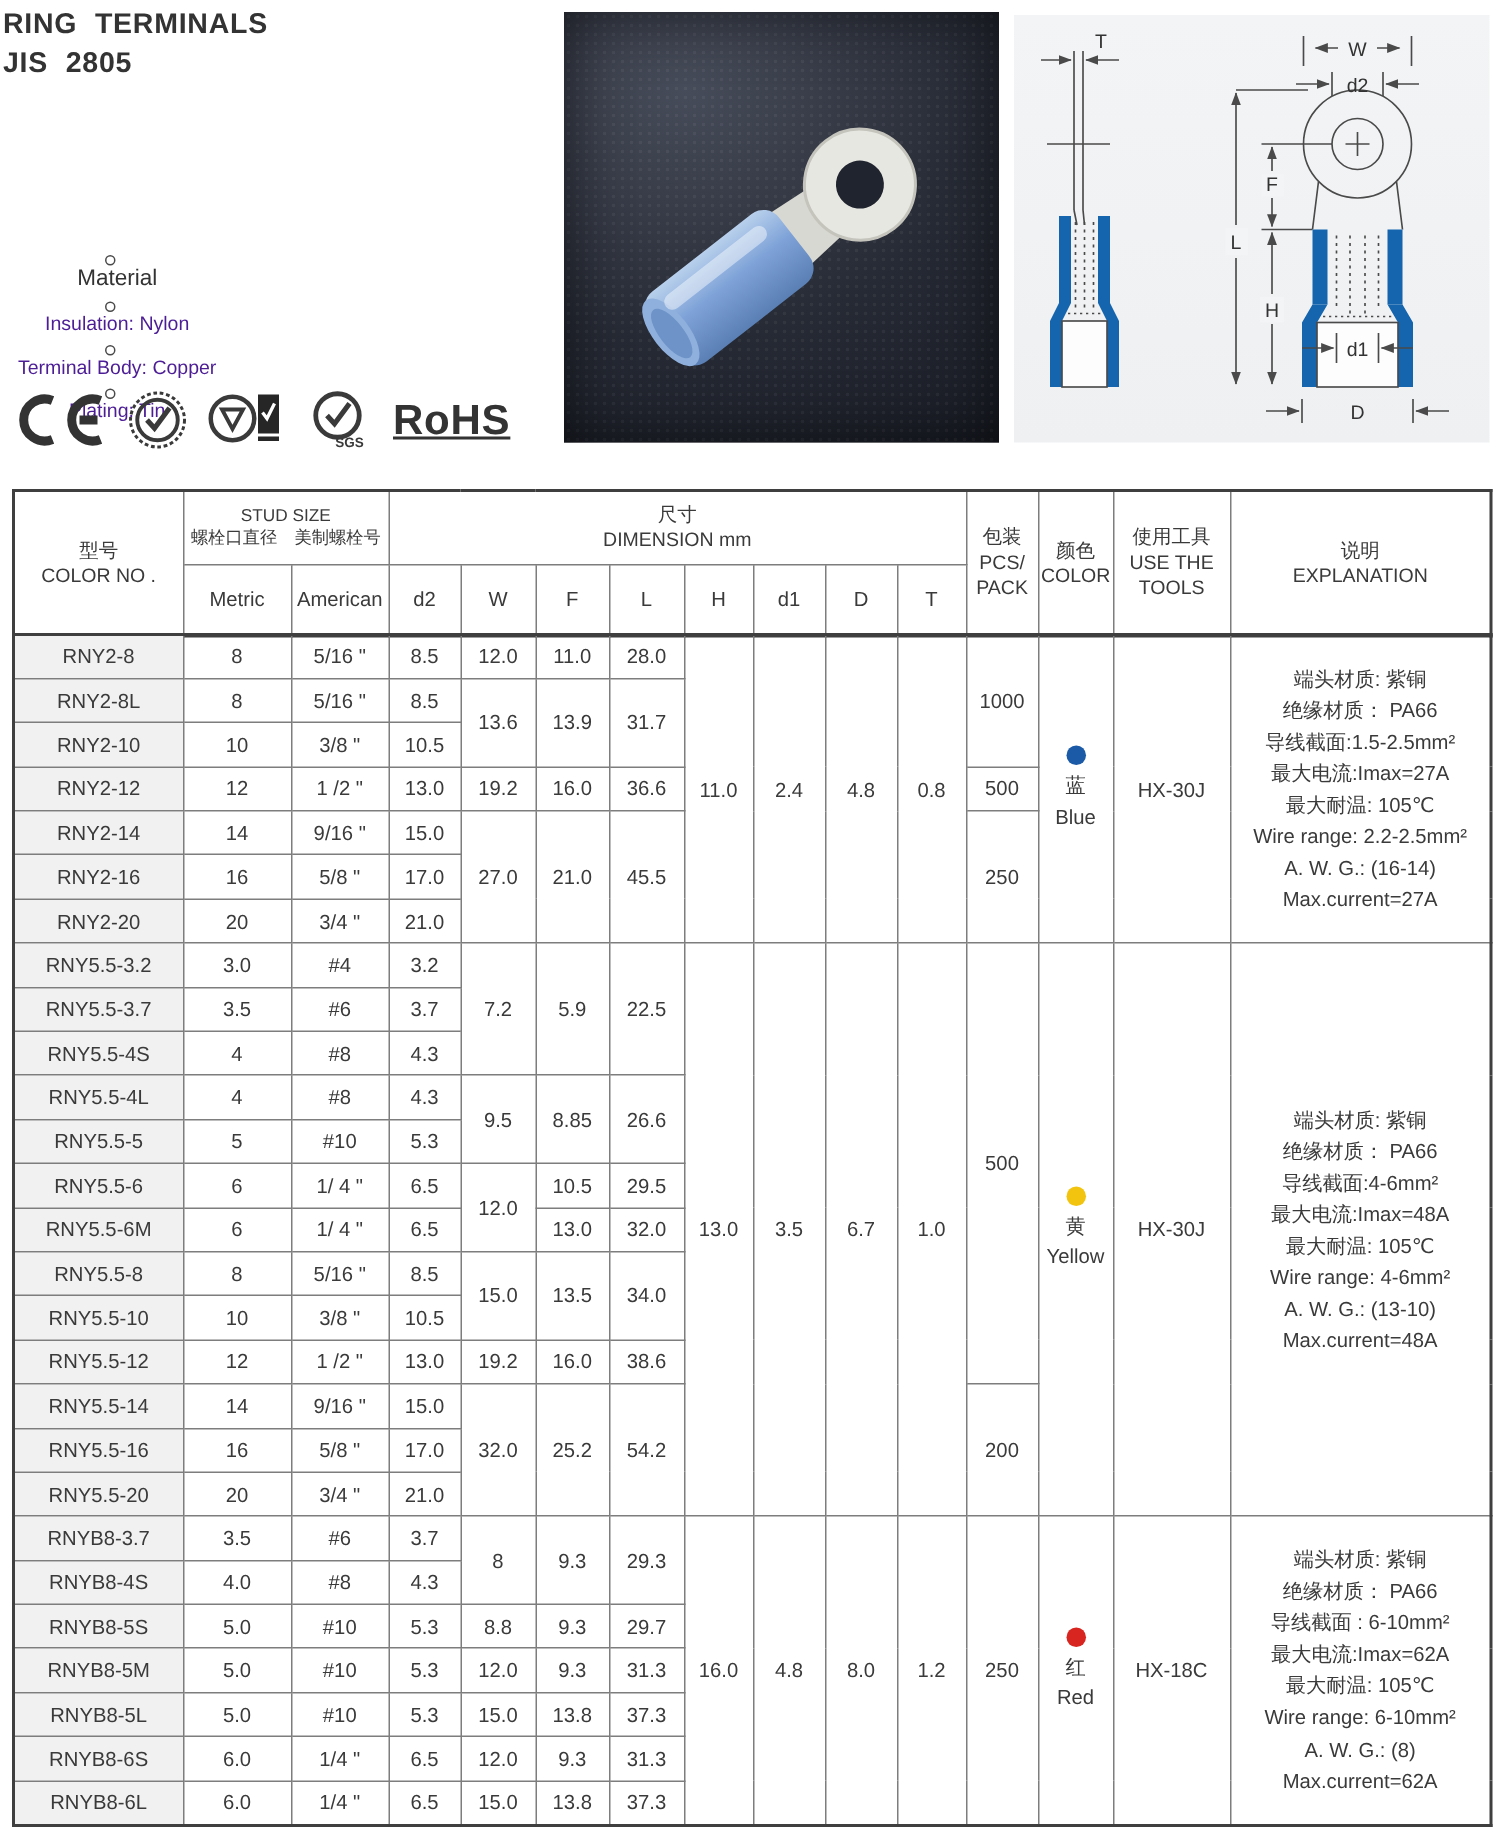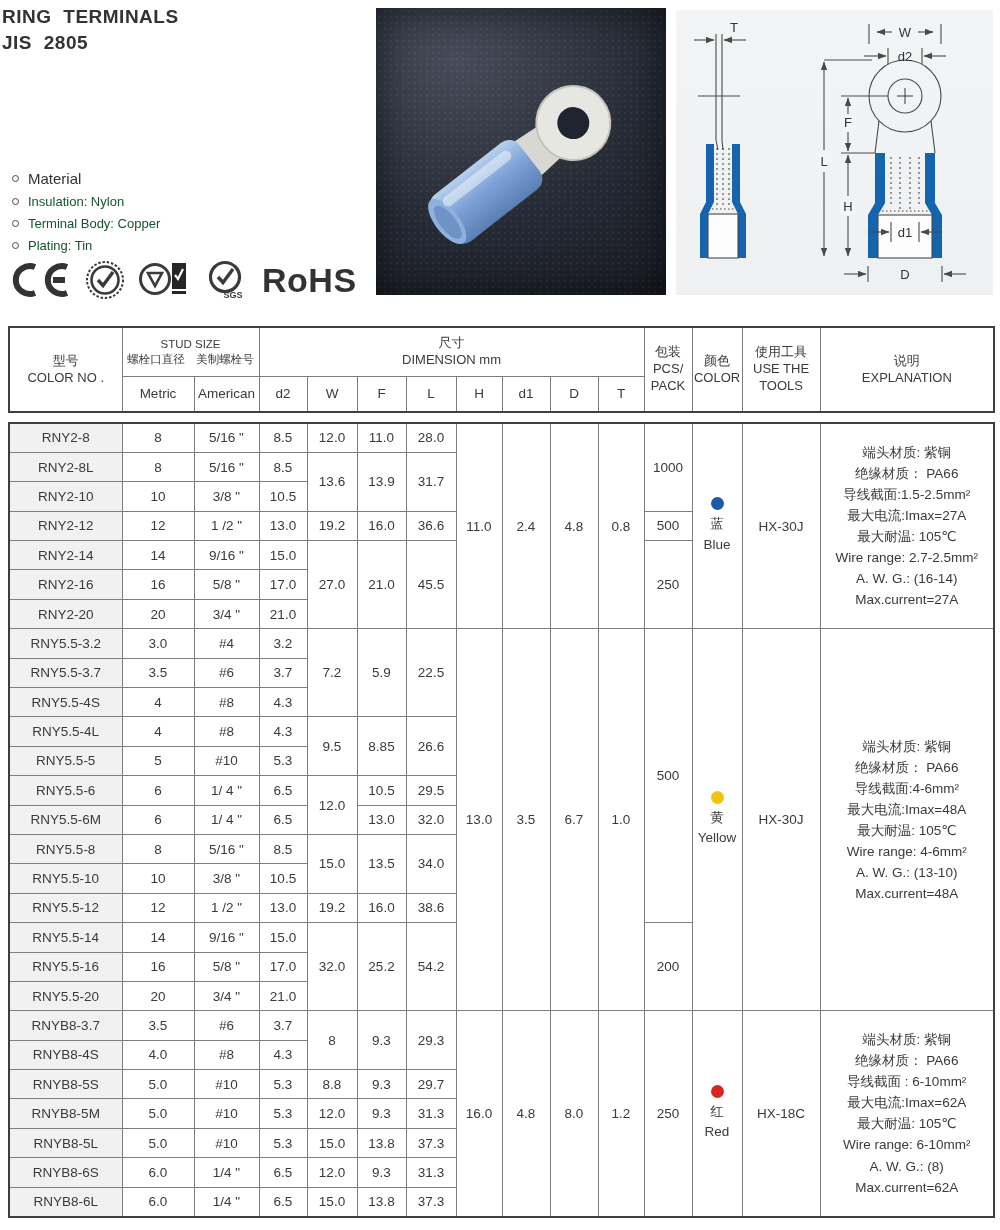--- a/index.html
+++ b/index.html
@@ -4,27 +4,27 @@
 <style>
   * { margin:0; padding:0; box-sizing:border-box; }
   html,body { background:#ffffff; }
   body { width:1000px; height:1230px; position:relative; overflow:hidden;
          font-family:"Liberation Sans","DejaVu Sans",sans-serif; color:#3a3a3a; }
 
   
   .title { position:absolute; left:2px; top:4px; font-size:19px; font-weight:bold;
            color:#333; line-height:1.35; letter-spacing:.5px; word-spacing:6px; }
   .material { position:absolute; left:12px; top:170px; }
-  .mat-row { display:flex; align-items:center; margin-bottom:7px; }
+  .mat-row { display:flex; align-items:center; margin-bottom:7px;flex-direction:column; }
   .bullet { width:7px; height:7px; border:1.6px solid #4a4a4a; border-radius:50%;
             margin-right:9px; flex:0 0 auto; }
   .mat-heading { font-size:15px; color:#333; }
-  .mat-item { font-size:13px; color:#14532d; }
+  .mat-item { font-size:13px; color:#4c1d95; }
   .certs { position:absolute; left:8px; top:259px; display:flex; align-items:center; gap:13px; }
-  .rohs { font-size:34px; font-weight:bold; color:#333; letter-spacing:.5px; }
+  .rohs { font-size:28px; font-weight:bold; color:#333; letter-spacing:.5px;text-decoration:underline; }
   .badge svg { display:block; }
 
   
   .photo { position:absolute; left:376px; top:8px; width:290px; height:287px;
            background:
              radial-gradient(rgba(255,255,255,.05) 1px, transparent 1.4px),
              radial-gradient(150% 130% at 28% 18%, #474c5a 0%, #262a34 45%, #10121a 100%);
            background-size:6px 6px, 100% 100%;
            box-shadow:inset 0 0 40px rgba(0,0,0,.55); }
   
@@ -33,21 +33,21 @@
   .diagram svg, .photo svg { display:block; }
 
   
   table.spec { border-collapse:collapse; table-layout:fixed; width:985px;
                position:absolute; left:8px; border:2px solid #3f3f3f; }
   table.spec td { border:1px solid #7d7d7d; text-align:center; vertical-align:middle;
                   padding:0; font-size:13.5px; color:#3a3a3a; overflow:hidden; }
   #hdr-table { top:326px; }
   #hdr-table td { line-height:1.3; }
   #hdr-table tr.r1 { height:49px; }
-  #hdr-table tr.r2 { height:36px;padding-left:46px; }
+  #hdr-table tr.r2 { height:48px;padding-left:46px; }
   .h-zh { font-size:13px; }
   .h-en { font-size:13px; }
   .h-small { font-size:11.5px; }
   #body-table { top:422px; }
   #body-table tr { height:29.4px; }
   td.c-item { background:#f1f1f1; font-size:13px; }
   td.c-tools { font-size:13px; }
   td.c-color { font-size:12.5px; line-height:1.5; }
   td.c-color .dot { width:13px; height:13px; border-radius:50%; margin:0 auto 4px; }
   td.c-expl { text-align:left; padding-left:13px; font-size:11px; line-height:1.56;
@@ -336,21 +336,21 @@
           <div>蓝</div>
           <div>Blue</div>
         </td>
         <td rowspan="7" class="c-tools">HX-30J</td>
         <td rowspan="7" class="c-expl">
           <div>端头材质: 紫铜</div>
           <div>绝缘材质： PA66</div>
           <div>导线截面:1.5-2.5mm²</div>
           <div>最大电流:Imax=27A</div>
           <div>最大耐温: 105℃</div>
-          <div>Wire range: 2.7-2.5mm²</div>
+          <div>Wire range: 2.2-2.5mm²</div>
           <div>A. W. G.: (16-14)</div>
           <div>Max.current=27A</div>
         </td>
       </tr>
       <tr>
         <td class="c-item">RNY2-8L</td>
         <td class="c-num">8</td>
         <td class="c-num">5/16 "</td>
         <td class="c-num">8.5</td>
         <td rowspan="2" class="c-num">13.6</td>

